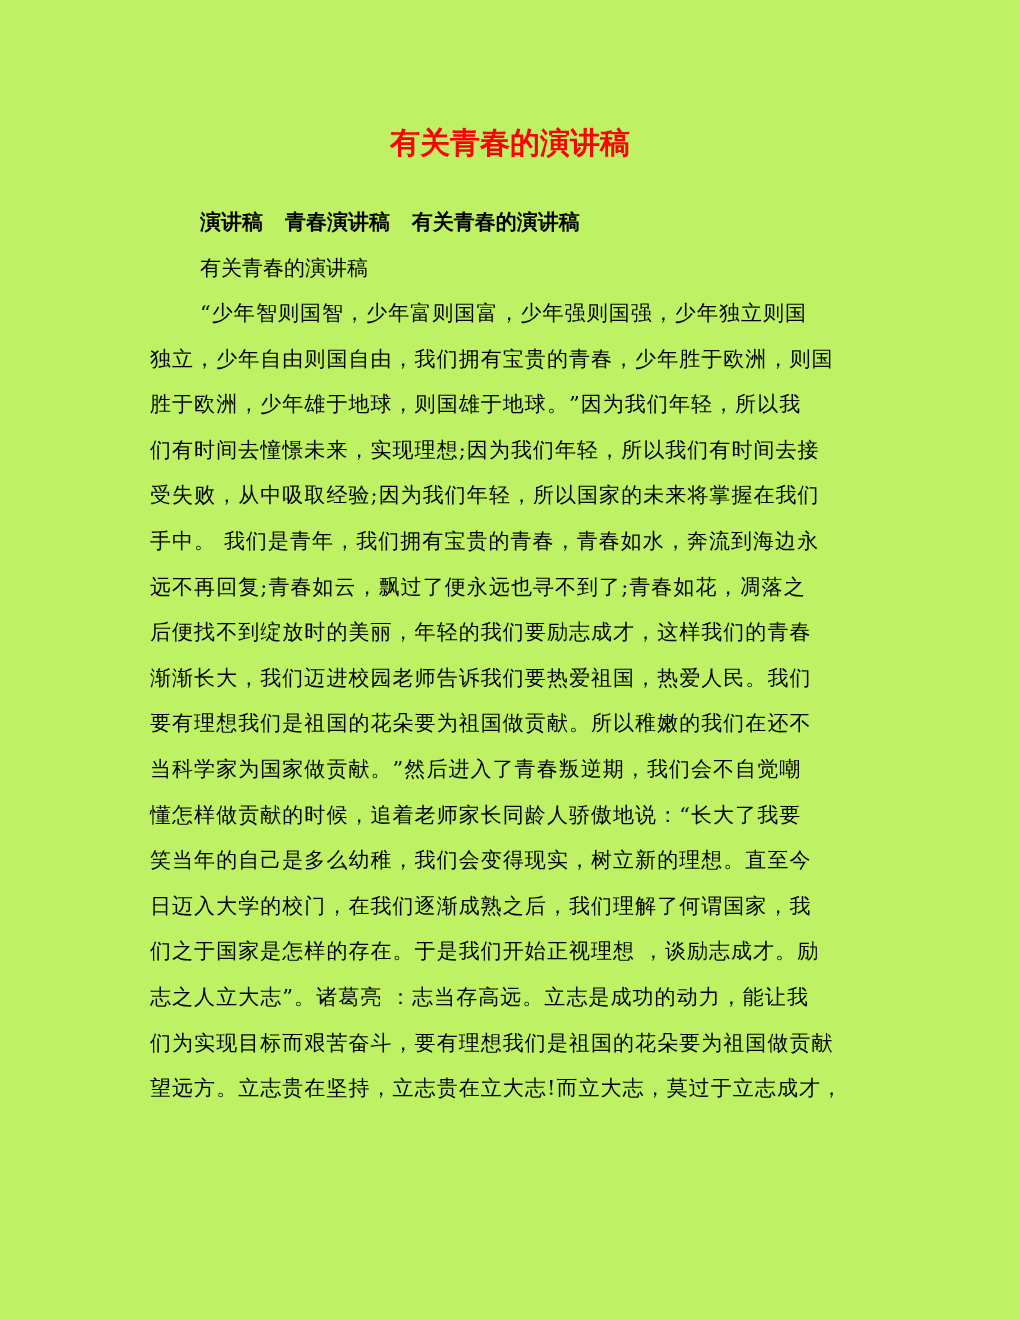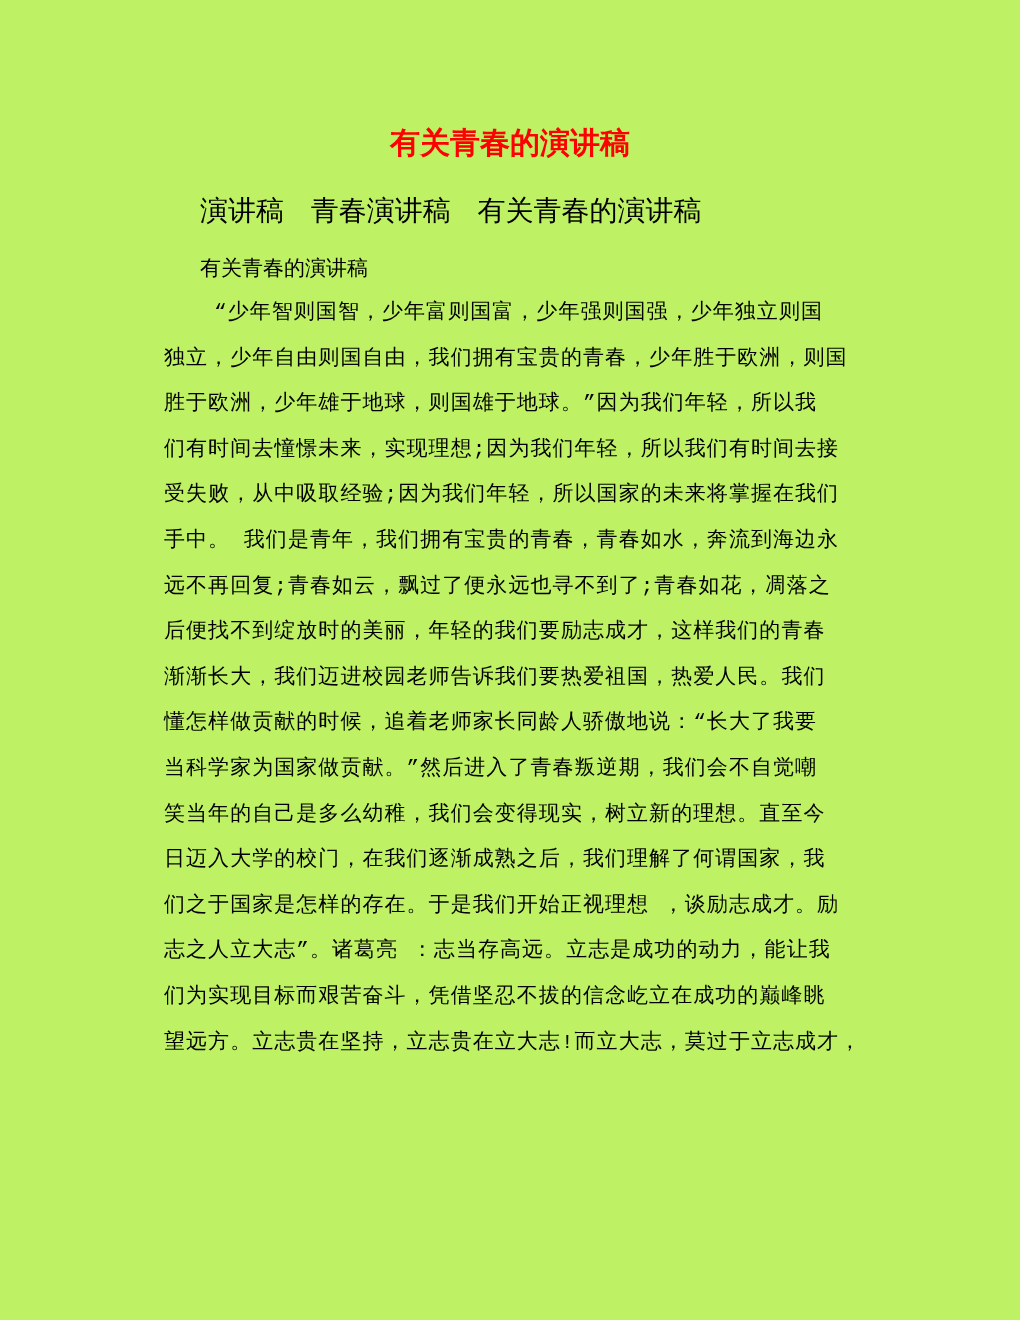--- a/index.html
+++ b/index.html
@@ -28,39 +28,39 @@
       left: 0;
       width: 1020px;
       text-align: center;
       font-size: 30px;
       line-height: 46px;
       font-weight: bold;
       letter-spacing: 0px;
     }
     .keywords {
       position: absolute;
-      top: 194px;
+      top: 205px;
       left: 200px;
-      font-size: 28px;
+      font-size: 21px;
       line-height: 34px;
       white-space: pre;
+      font-weight: bold;
     }
     .subtitle {
       position: absolute;
       top: 251px;
       left: 200px;
       font-size: 21px;
       line-height: 34px;
     }
     .body-lines {
       position: absolute;
       top: 296px;
-      left: 164px;
+      left: 150px;
       width: 730px;
-      font-family: Liberation Mono, monospace;
     }
     .line {
       height: 45.6px;
       font-size: 21px;
       line-height: 34px;
       white-space: pre;
       letter-spacing: 1.05px;
     }
     .line.indent {
       padding-left: 50px;
@@ -77,22 +77,23 @@
   <div class="body-lines">
     <div class="line indent">“少年智则国智，少年富则国富，少年强则国强，少年独立则国</div>
     <div class="line">独立，少年自由则国自由，我们拥有宝贵的青春，少年胜于欧洲，则国</div>
     <div class="line">胜于欧洲，少年雄于地球，则国雄于地球。”因为我们年轻，所以我</div>
     <div class="line">们有时间去憧憬未来，实现理想;因为我们年轻，所以我们有时间去接</div>
     <div class="line">受失败，从中吸取经验;因为我们年轻，所以国家的未来将掌握在我们</div>
     <div class="line">手中。 我们是青年，我们拥有宝贵的青春，青春如水，奔流到海边永</div>
     <div class="line">远不再回复;青春如云，飘过了便永远也寻不到了;青春如花，凋落之</div>
     <div class="line">后便找不到绽放时的美丽，年轻的我们要励志成才，这样我们的青春</div>
     <div class="line">渐渐长大，我们迈进校园老师告诉我们要热爱祖国，热爱人民。我们</div>
+    <div class="line">要有理想我们是祖国的花朵要为祖国做贡献。所以稚嫩的我们在还不</div>
+    <div class="line">当科学家为国家做贡献。”然后进入了青春叛逆期，我们会不自觉嘲</div>
     <div class="line">懂怎样做贡献的时候，追着老师家长同龄人骄傲地说：“长大了我要</div>
-    <div class="line">当科学家为国家做贡献。”然后进入了青春叛逆期，我们会不自觉嘲</div>
     <div class="line">笑当年的自己是多么幼稚，我们会变得现实，树立新的理想。直至今</div>
     <div class="line">日迈入大学的校门，在我们逐渐成熟之后，我们理解了何谓国家，我</div>
     <div class="line">们之于国家是怎样的存在。于是我们开始正视理想 ，谈励志成才。励</div>
     <div class="line">志之人立大志”。诸葛亮 ：志当存高远。立志是成功的动力，能让我</div>
-    <div class="line">们为实现目标而艰苦奋斗，凭借坚忍不拔的信念屹立在成功的巅峰眺</div>
+    <div class="line">们为实现目标而艰苦奋斗，要有理想我们是祖国的花朵要为祖国做贡献</div>
     <div class="line">望远方。立志贵在坚持，立志贵在立大志!而立大志，莫过于立志成才，</div>
   </div>
 </div>
 
 </body></html>

